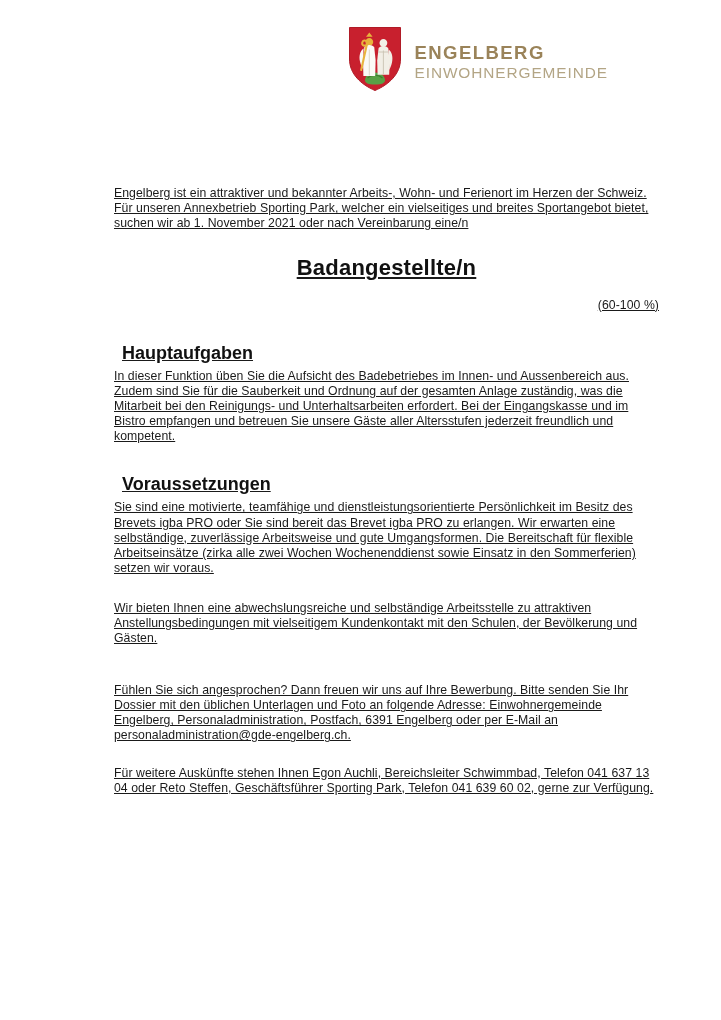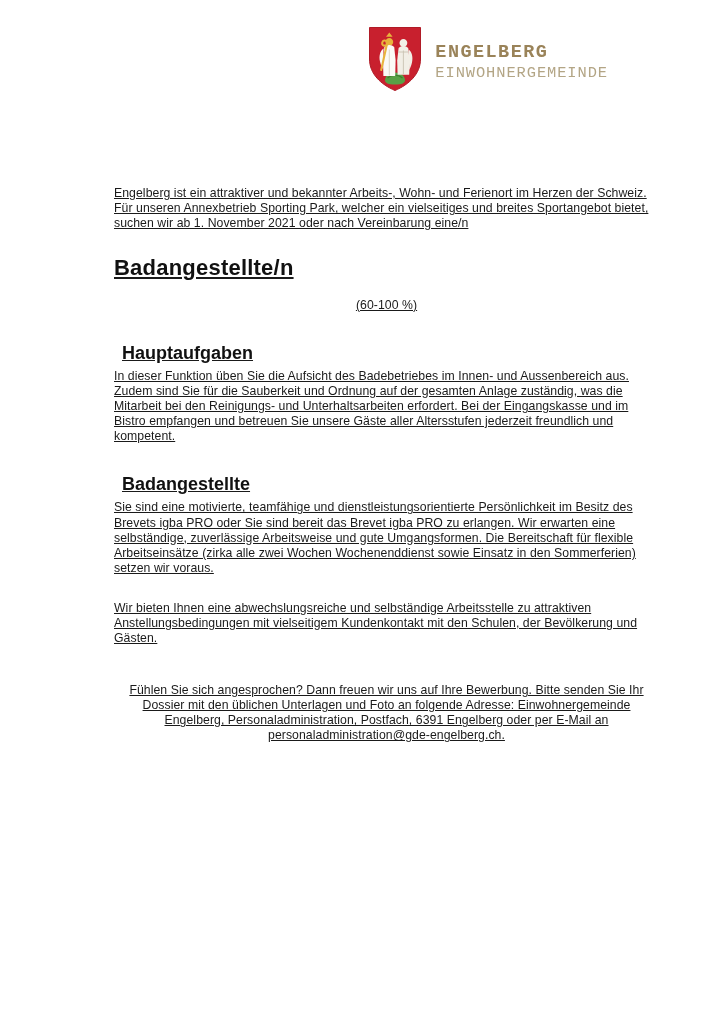--- a/index.html
+++ b/index.html
@@ -16,21 +16,20 @@
     overflow: hidden;
   }
 
   
   .doc-header {
     position: absolute;
     top: 26px;
     left: 0;
     width: 666px;
     height: 80px;
-    font-family: Liberation Mono, monospace;
   }
   .logo-lockup {
     position: absolute;
     right: 58px;
     top: 0;
     display: flex;
     align-items: center;
     gap: 13px;
   }
   .crest {
@@ -77,47 +76,47 @@
     line-height: 15.1px;
     color: #1a1a1a;
     letter-spacing: 0.005em;
   }
 
   .intro { margin-bottom: 0; }
 
   .job-title {
     margin: 0;
     padding-top: 24px;
-    text-align: left;
+    text-align: center;
     font-size: 22px;
     font-weight: bold;
     line-height: 1.2;
     letter-spacing: 0.01em;
     color: #111111;
   }
   .job-workload {
     margin: 0;
     padding-top: 16px;
-    text-align: center;
+    text-align: right;
     font-size: 12.25px;
     line-height: 15.1px;
     color: #1a1a1a;
   }
 
   .section { padding-top: 25px; }
   .section-heading {
     margin: 8px;
     font-size: 18px;
     font-weight: bold;
     line-height: 15.1px;
     color: #111111;
   }
   .section-body { margin: 0; }
 
-  .closing-block { padding-top: 37px; text-align: center; }
+  .closing-block { padding-top: 37px; }
   .contact-block { padding-top: 22px; }
 </style>
 </head>
 <body>
 
 <div class="doc-header">
   <div class="logo-lockup">
 
     <svg class="crest" viewBox="0 0 54 66" aria-hidden="true">
 
@@ -161,26 +160,29 @@
   <h1 class="job-title">Badangestellte/n</h1>
 
   <p class="job-workload">(60-100 %)</p>
 
   <div class="section">
     <h2 class="section-heading">Hauptaufgaben</h2>
     <p class="para section-body">In dieser Funktion üben Sie die Aufsicht des Badebetriebes im Innen- und Aussenbereich aus. Zudem sind Sie für die Sauberkeit und Ordnung auf der gesamten Anlage zuständig, was die Mitarbeit bei den Reinigungs- und Unterhaltsarbeiten erfordert. Bei der Eingangskasse und im Bistro empfangen und betreuen Sie unsere Gäste aller Altersstufen jederzeit freundlich und kompetent.</p>
   </div>
 
   <div class="section">
-    <h2 class="section-heading">Badangestellte</h2>
+    <h2 class="section-heading">Voraussetzungen</h2>
     <p class="para section-body">Sie sind eine motivierte, teamfähige und dienstleistungsorientierte Persönlichkeit im Besitz des Brevets igba PRO oder Sie sind bereit das Brevet igba PRO zu erlangen. Wir erwarten eine selbständige, zuverlässige Arbeitsweise und gute Umgangsformen. Die Bereitschaft für flexible Arbeitseinsätze (zirka alle zwei Wochen Wochenenddienst sowie Einsatz in den Sommerferien) setzen wir voraus.</p>
   </div>
 
   <div class="section">
     <p class="para section-body">Wir bieten Ihnen eine abwechslungsreiche und selbständige Arbeitsstelle zu attraktiven Anstellungsbedingungen mit vielseitigem Kundenkontakt mit den Schulen, der Bevölkerung und Gästen.</p>
   </div>
 
   <div class="closing-block">
     <p class="para">Fühlen Sie sich angesprochen? Dann freuen wir uns auf Ihre Bewerbung. Bitte senden Sie Ihr Dossier mit den üblichen Unterlagen und Foto an folgende Adresse: Einwohnergemeinde Engelberg, Personaladministration, Postfach, 6391 Engelberg oder per E-Mail an personaladministration@gde-engelberg.ch.</p>
   </div>
 
+  <div class="contact-block">
+    <p class="para">Für weitere Auskünfte stehen Ihnen Egon Auchli, Bereichsleiter Schwimmbad, Telefon 041 637 13 04 oder Reto Steffen, Geschäftsführer Sporting Park, Telefon 041 639 60 02, gerne zur Verfügung.</p>
+  </div>
 
 </div>
 
 </body></html>

